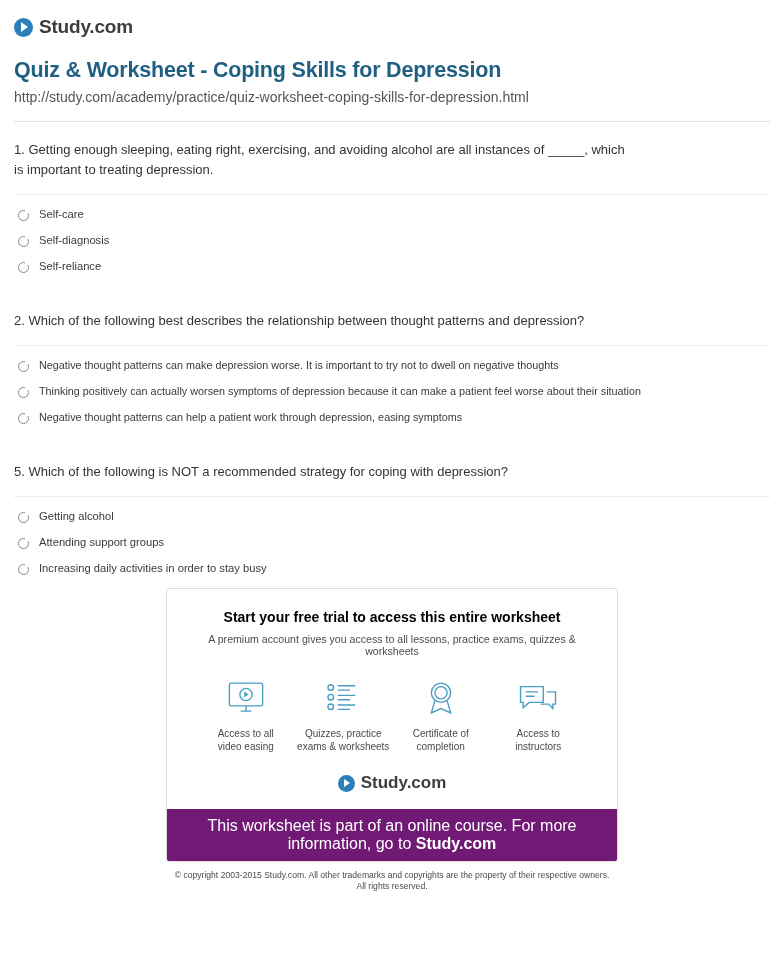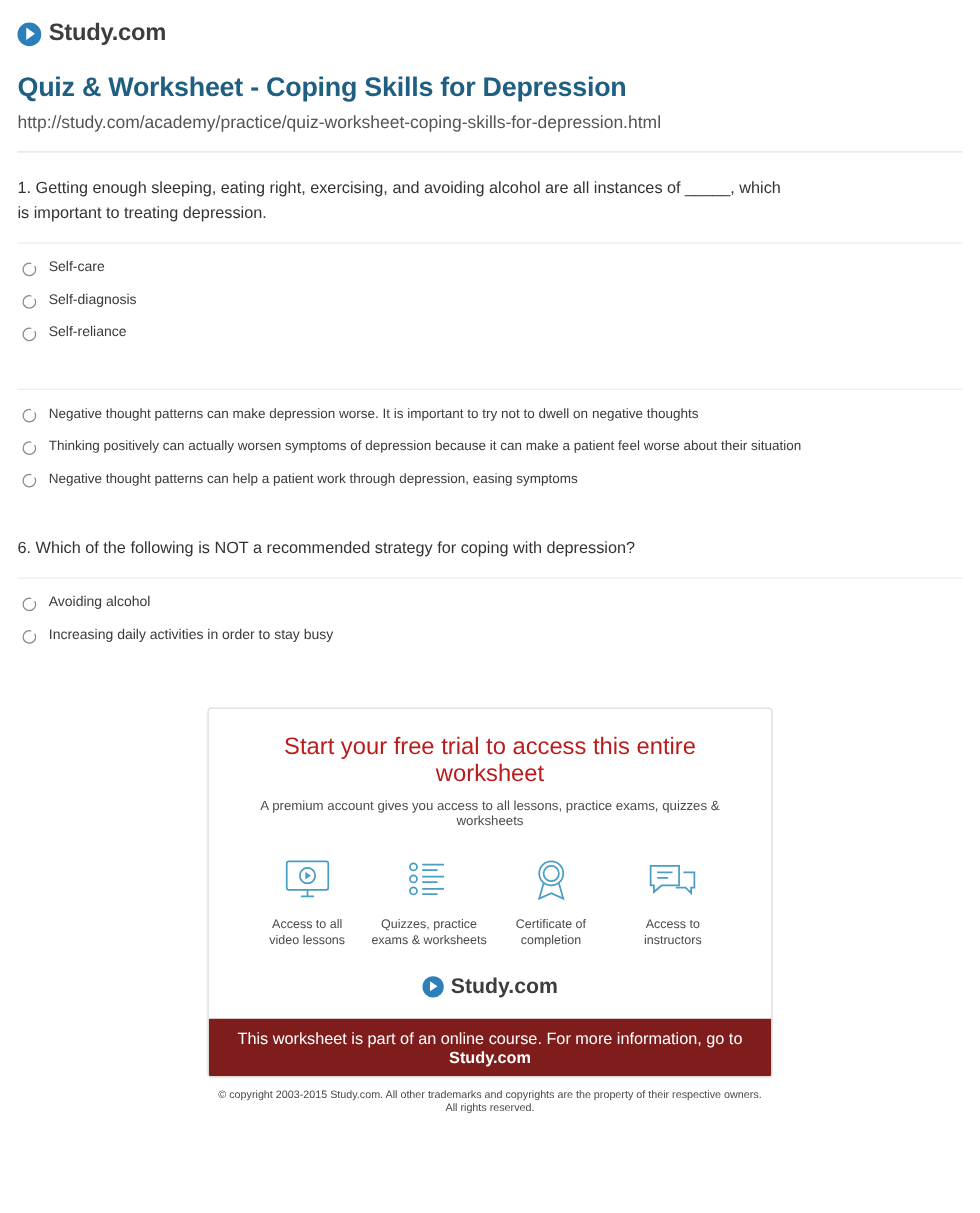--- a/index.html
+++ b/index.html
@@ -151,24 +151,24 @@
     box-sizing: border-box;
     border: 1px solid #dddddd;
     border-radius: 3px;
     background: #ffffff;
     padding: 20px 18px 0 18px;
     text-align: center;
     box-shadow: 0 1px 2px rgba(0,0,0,0.04);
     overflow: hidden;
   }
   .promo-title {
-    font-size: 19px;
-    color: #b91c1c;
+    font-size: 14px;
+    color: #000000;
     margin: 0 0 8px 0;
-    font-weight: normal;
+    font-weight: bold;
   }
   .promo-sub {
     font-size: 10.6px;
     color: #4b4b4b;
     margin: 0 0 22px 0;
   }
   .perks {
     display: flex;
     justify-content: space-between;
     padding: 0 12px 14px 12px;
@@ -203,23 +203,23 @@
     border-left: 6px solid #ffffff;
     border-top: 4.5px solid transparent;
     border-bottom: 4.5px solid transparent;
   }
   .promo-brand-text {
     font-size: 17px;
     font-weight: bold;
     color: #3d3d3d;
   }
   .promo-banner {
-    background: #7f1d1d;
+    background: #701a75;
     color: #ffffff;
-    font-size: 13px;
+    font-size: 16px;
     padding: 8px 0;
     margin: 0 -18px;
   }
   .promo-banner b { font-weight: bold; }
 
   .copyright {
     text-align: center;
     font-size: 8.6px;
     line-height: 11px;
     color: #4a4a4a;
@@ -258,44 +258,49 @@
           <span class="option-label">Self-diagnosis</span>
         </li>
         <li class="option">
           <span class="radio"></span>
           <span class="option-label">Self-reliance</span>
         </li>
       </ul>
     </div>
 
     <div class="question-block">
+      <p class="question-text">2. Which of the following best describes the relationship between thought patterns and depression?</p>
       <hr class="q-sep">
       <ul class="options opt-small">
         <li class="option">
           <span class="radio"></span>
           <span class="option-label">Negative thought patterns can make depression worse. It is important to try not to dwell on negative thoughts</span>
         </li>
         <li class="option">
           <span class="radio"></span>
           <span class="option-label">Thinking positively can actually worsen symptoms of depression because it can make a patient feel worse about their situation</span>
         </li>
         <li class="option">
           <span class="radio"></span>
           <span class="option-label">Negative thought patterns can help a patient work through depression, easing symptoms</span>
         </li>
       </ul>
     </div>
 
     <div class="question-block">
-      <p class="question-text">6. Which of the following is NOT a recommended strategy for coping with depression?</p>
+      <p class="question-text">5. Which of the following is NOT a recommended strategy for coping with depression?</p>
       <hr class="q-sep">
       <ul class="options">
         <li class="option">
           <span class="radio"></span>
-          <span class="option-label">Avoiding alcohol</span>
+          <span class="option-label">Getting alcohol</span>
+        </li>
+        <li class="option">
+          <span class="radio"></span>
+          <span class="option-label">Attending support groups</span>
         </li>
         <li class="option">
           <span class="radio"></span>
           <span class="option-label">Increasing daily activities in order to stay busy</span>
         </li>
       </ul>
     </div>
 
   </div>
 
@@ -309,21 +314,21 @@
         <div class="perk">
           <span class="perk-icon">
             <svg viewBox="0 0 48 42" width="42" height="38" fill="none" stroke="currentColor" stroke-width="1.6">
               <rect x="5" y="4" width="38" height="26" rx="2"></rect>
               <path d="M18 36h12M24 30v6"></path>
               <circle cx="24" cy="17" r="7"></circle>
               <path d="M22 13.5l5 3.5-5 3.5z" fill="currentColor" stroke="none"></path>
             </svg>
           </span>
           <span class="perk-label" style="white-space:pre-line">Access to all
-video lessons</span>
+video easing</span>
         </div>
 
         <div class="perk">
           <span class="perk-icon">
             <svg viewBox="0 0 48 42" width="42" height="38" fill="none" stroke="currentColor" stroke-width="1.6">
               <circle cx="10" cy="9" r="3.2"></circle>
               <circle cx="10" cy="20" r="3.2"></circle>
               <circle cx="10" cy="31" r="3.2"></circle>
               <path d="M18 7h20M18 12h14M18 18h20M18 23h14M18 29h20M18 34h14"></path>
             </svg>

